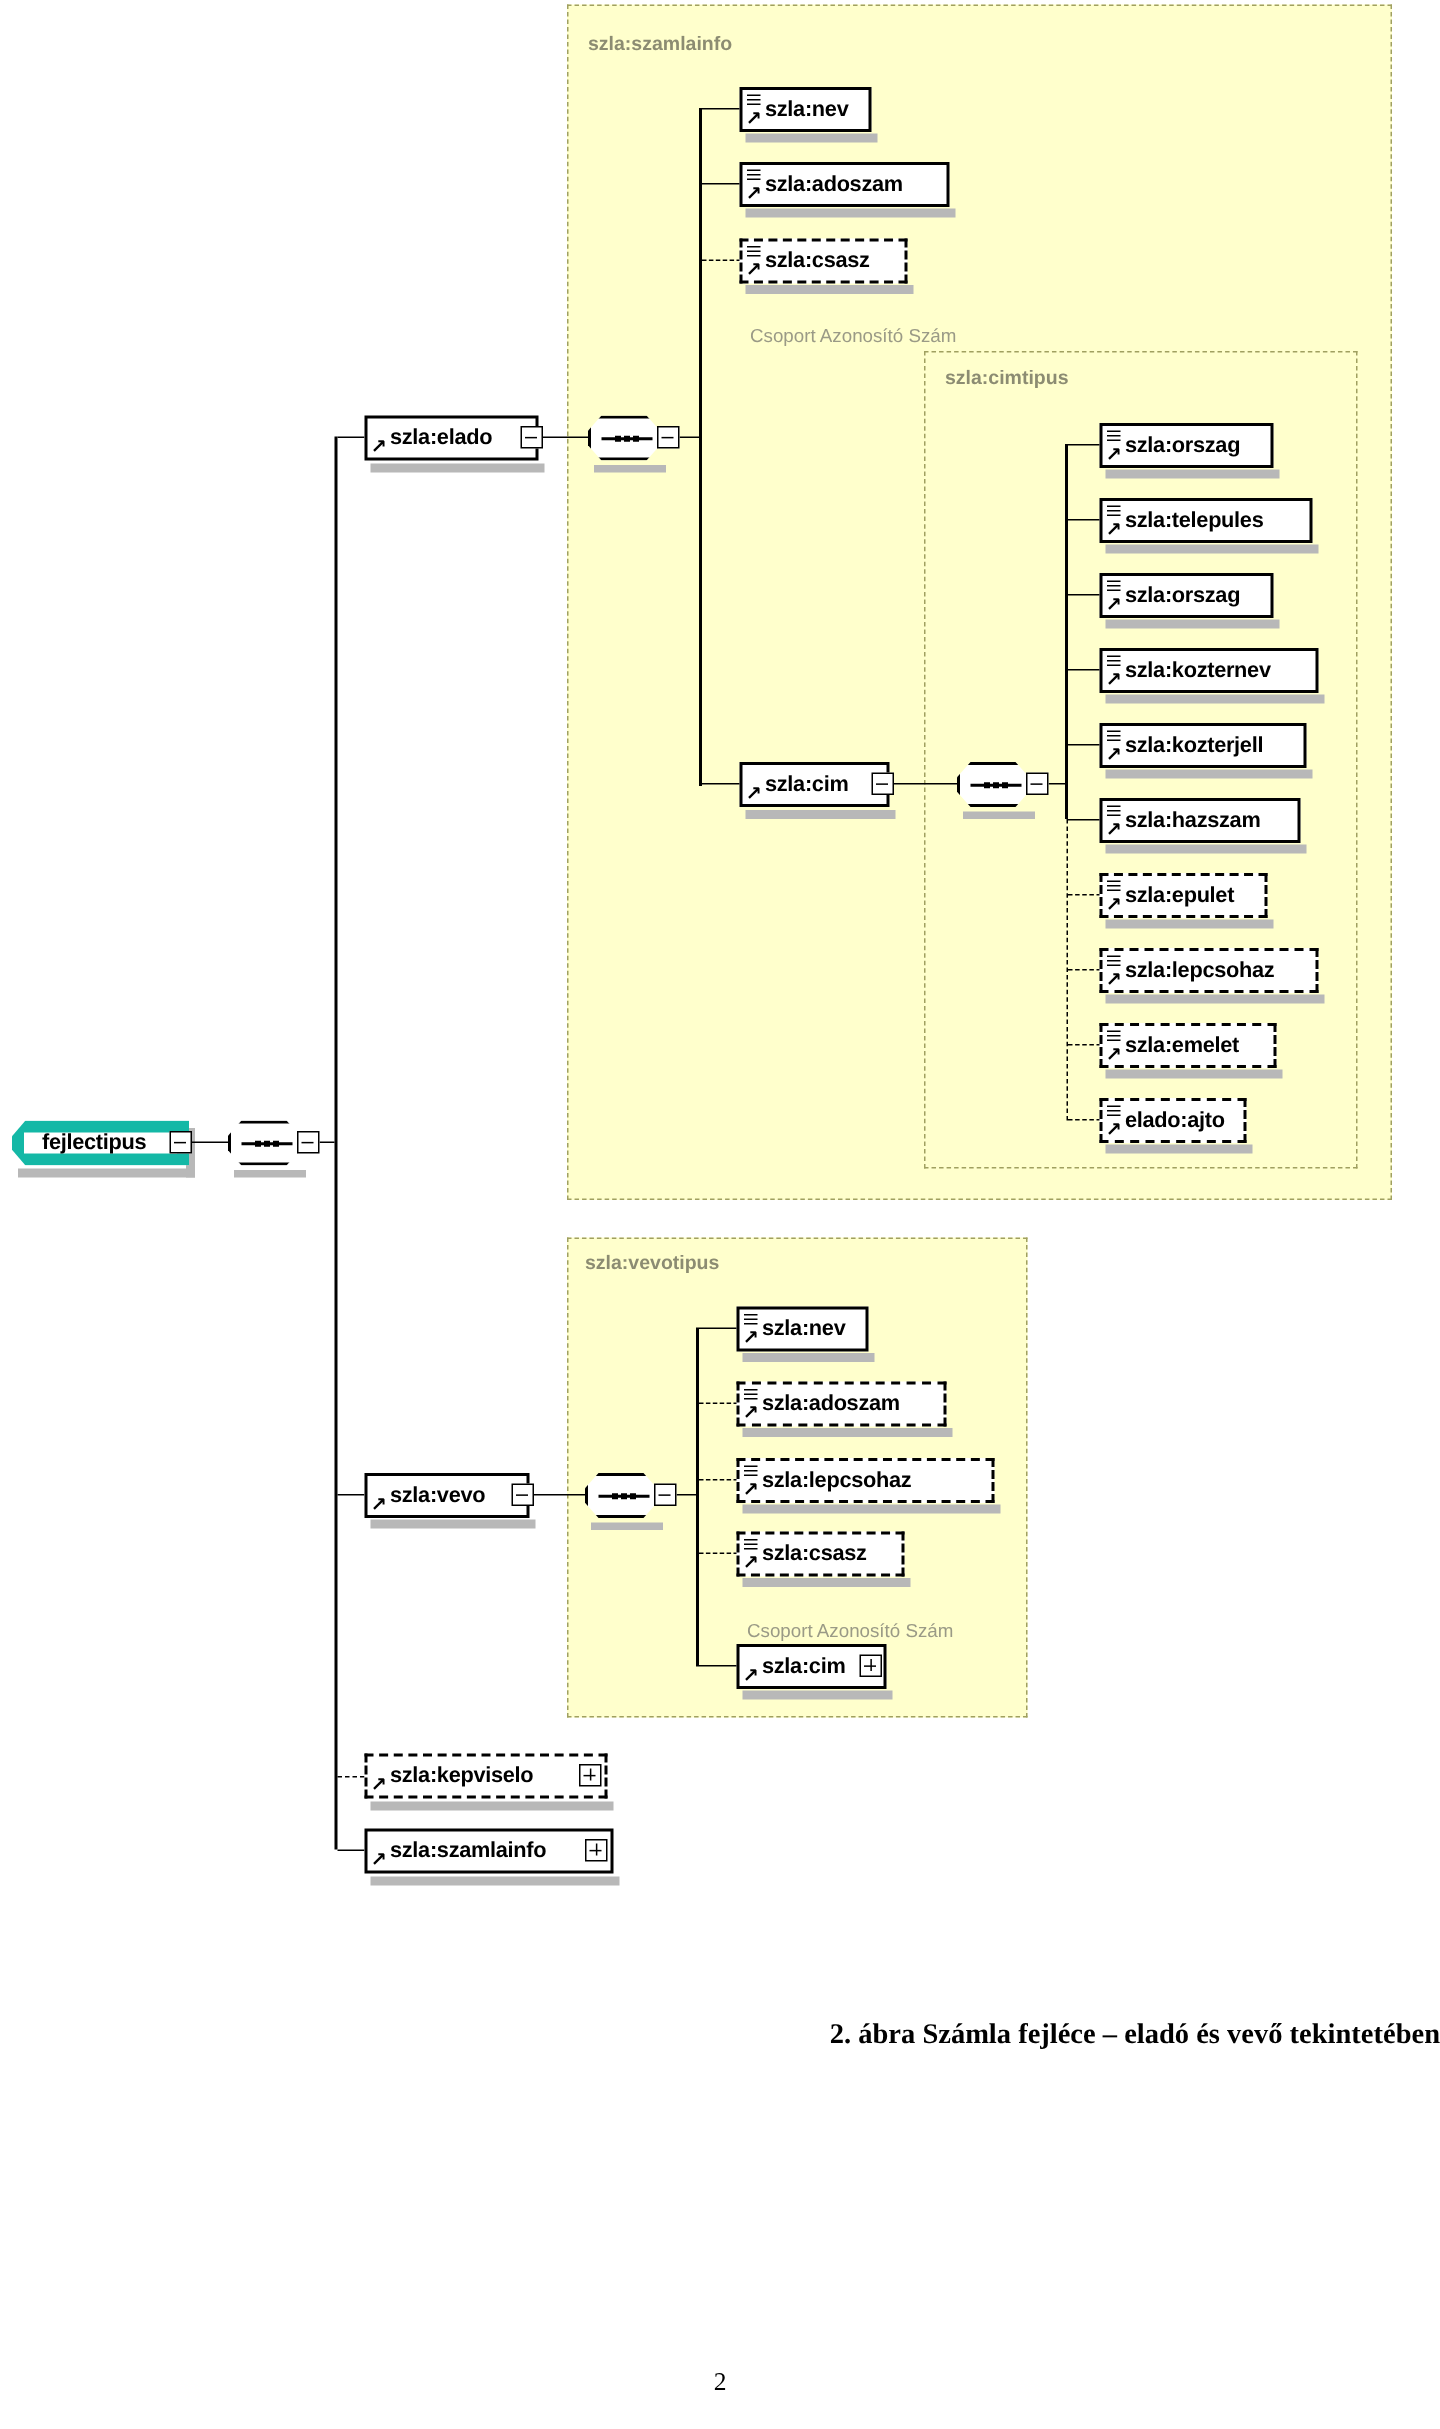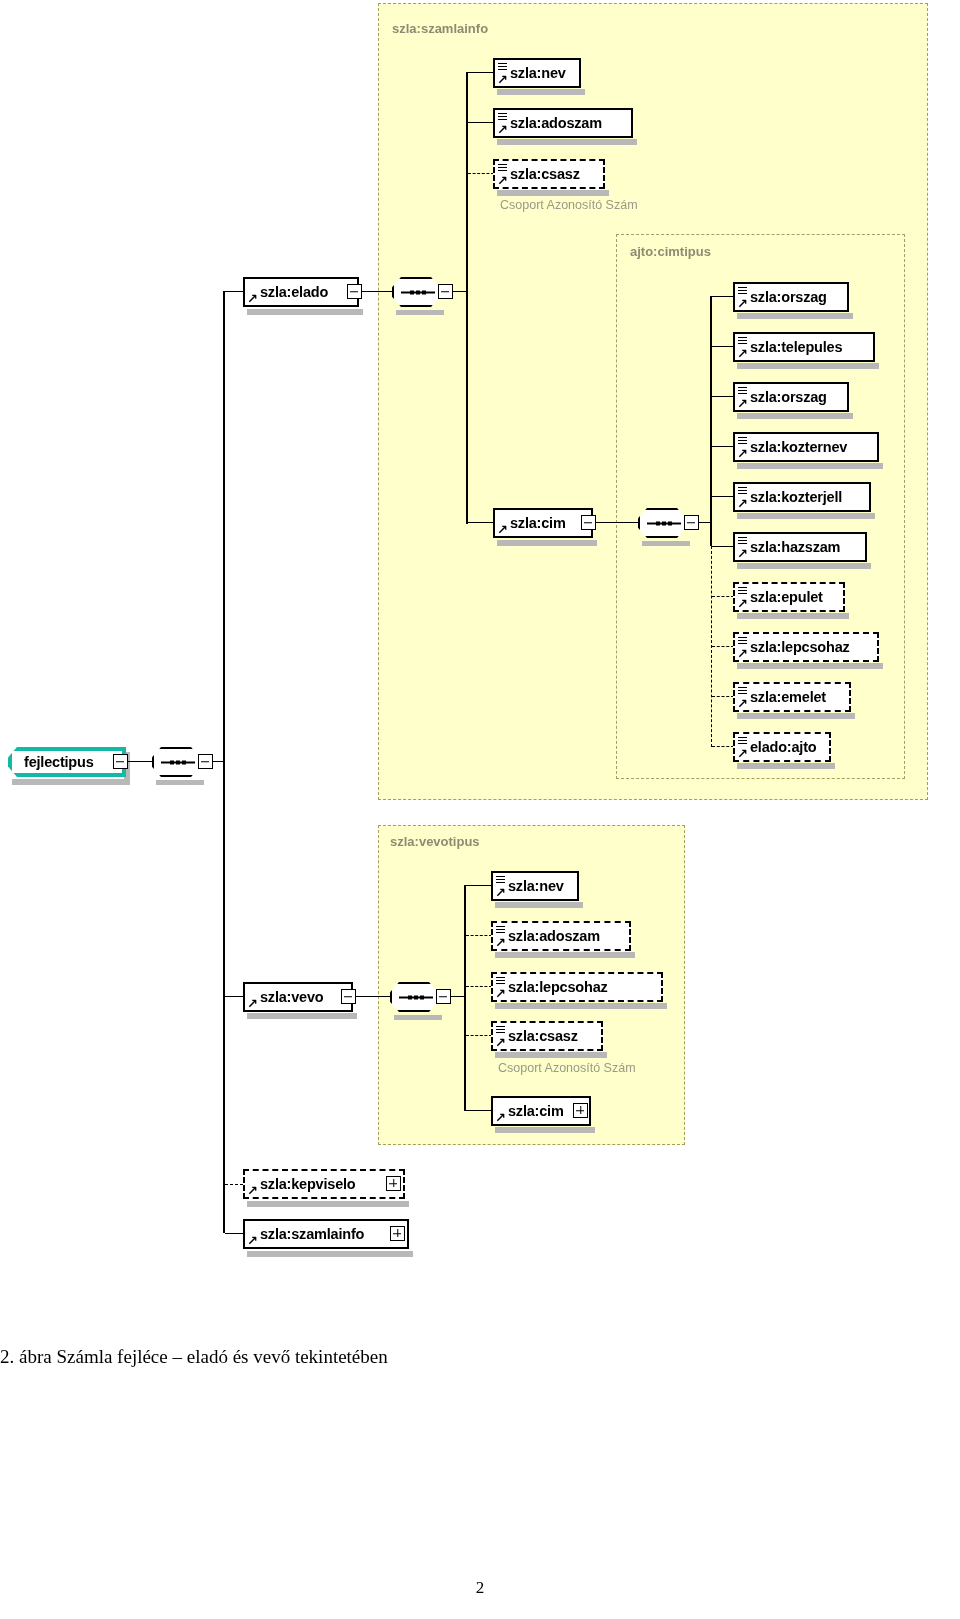--- a/index.html
+++ b/index.html
@@ -121,21 +121,21 @@
     top: 2px; left: 50%;
     width: 1.5px; height: 8px;
     background:#000; transform: translateX(-50%);
   }
 
   
   .rootnode {
     position: absolute;
     box-sizing: border-box;
     background: #fff;
-    border: 4px solid #14b8a6;
+    border: 8px solid #14b8a6;
     height: 30px;
     display: flex; align-items: center;
     clip-path: polygon(0 35%, 9px 0, 100% 0, 100% 100%, 9px 100%, 0 65%);
   }
   .rootnode .node-label { padding-left: 12px; }
 
   
   .seq {
     position: absolute;
     width: 48px; height: 30px;
@@ -164,49 +164,50 @@
     z-index: 0;
   }
 
   
   .anno {
     position: absolute;
     font-family: "Liberation Sans", sans-serif;
     font-size: 12.5px;
     color: #9a9a86;
     white-space: nowrap;
+    margin-top: 19px;
   }
 
   
   .caption {
     position: absolute;
     width: 960px;
-    text-align: left;
+    text-align: right;
     font-family: "Liberation Serif", serif;
     font-size: 19px;
-    font-weight: normal;
+    font-weight: bold;
     color: #000;
   }
   .pageno {
     position: absolute;
     width: 960px;
     text-align: center;
     font-family: "Liberation Serif", serif;
     font-size: 17px;
     color: #000;
   }
 </style>
 </head>
 <body>
 
 <div class="group-region" style="left:378px; top:3px; width:550px; height:797px;"></div>
 <div class="group-label" style="left:392px; top:21px;">szla:szamlainfo</div>
 
 <div class="group-region" style="left:616px; top:234px; width:289px; height:545px;"></div>
-<div class="group-label" style="left:630px; top:244px;">ajto:cimtipus</div>
+<div class="group-label" style="left:630px; top:244px;">szla:cimtipus</div>
 
 <div class="group-region" style="left:378px; top:825px; width:307px; height:320px;"></div>
 <div class="group-label" style="left:390px; top:834px;">szla:vevotipus</div>
 
 <div class="shadow" style="left:12px; top:779px; width:118px; height:6px;"></div>
 <div class="shadow" style="left:124px; top:752px; width:6px; height:33px;"></div>
 <div class="rootnode" style="left:8px; top:747px; width:118px;">
   <span class="node-label">fejlectipus</span>
 </div>
 <div class="toggle" style="left:113px; top:754px; right:auto; transform:none;"></div>

